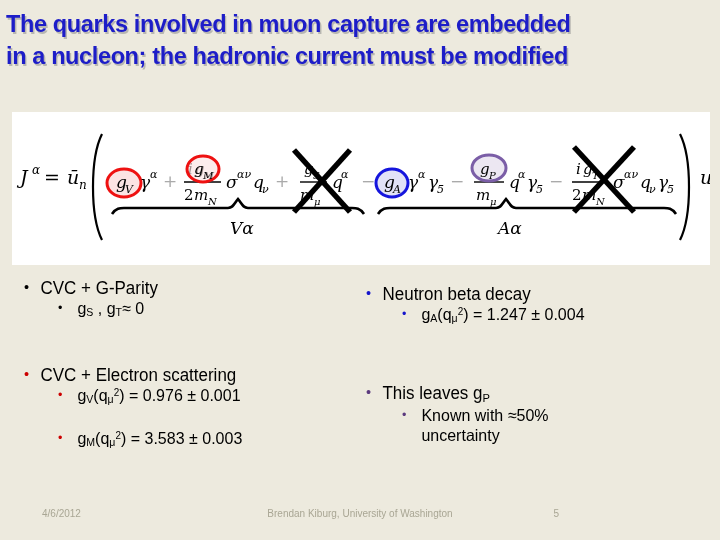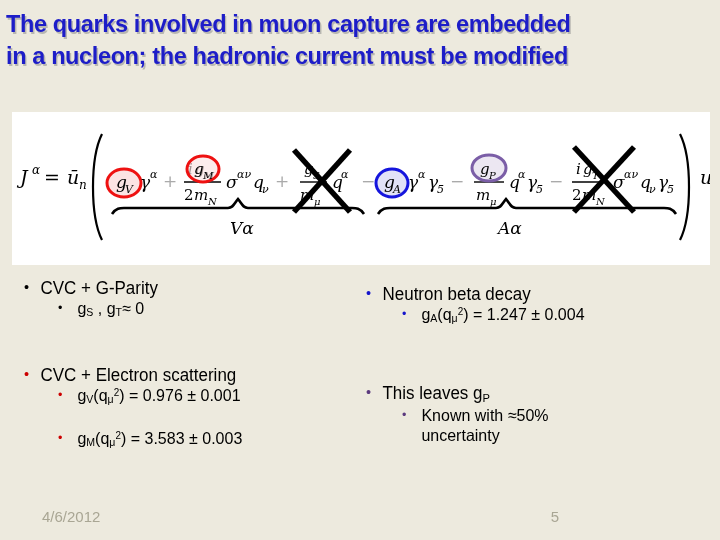--- a/index.html
+++ b/index.html
@@ -48,21 +48,21 @@
   .b2 .mark{width:20px;font-size:13px;line-height:1.35;}
   .txt{flex:1 1 auto;}
   sub{font-size:0.66em;vertical-align:-0.22em;}
   sup{font-size:0.62em;vertical-align:0.5em;}
   .sp-md{height:22px;}
   .sp-xl{height:46px;}
   .sp-xxl{height:58px;}
   
   .footer{
     position:absolute;left:0;top:508px;width:601px;height:20px;
-    font-size:15px;color:#a9a694;
+    font-size:10px;color:#a9a694;
     font-family:"Liberation Sans",sans-serif;
     text-decoration:underline;
   }
   .f-date{position:absolute;left:42px;top:0;}
   .f-center{position:absolute;left:0;top:0;width:720px;text-align:center;}
   .f-page{position:absolute;right:42px;top:0;}
 </style>
 </head>
 <body>
 
@@ -248,14 +248,15 @@
     <span class="mark" style="color:#5b3a7e">•</span>
     <span class="txt">
       <div>Known with ≈50%</div>
       <div>uncertainty</div>
     </span>
   </div>
 </div>
 
 <div class="footer">
   <span class="f-date">4/6/2012</span>
+  <span class="f-center">Brendan Kiburg, University of Washington</span>
   <span class="f-page">5</span>
 </div>
 
 </body></html>

